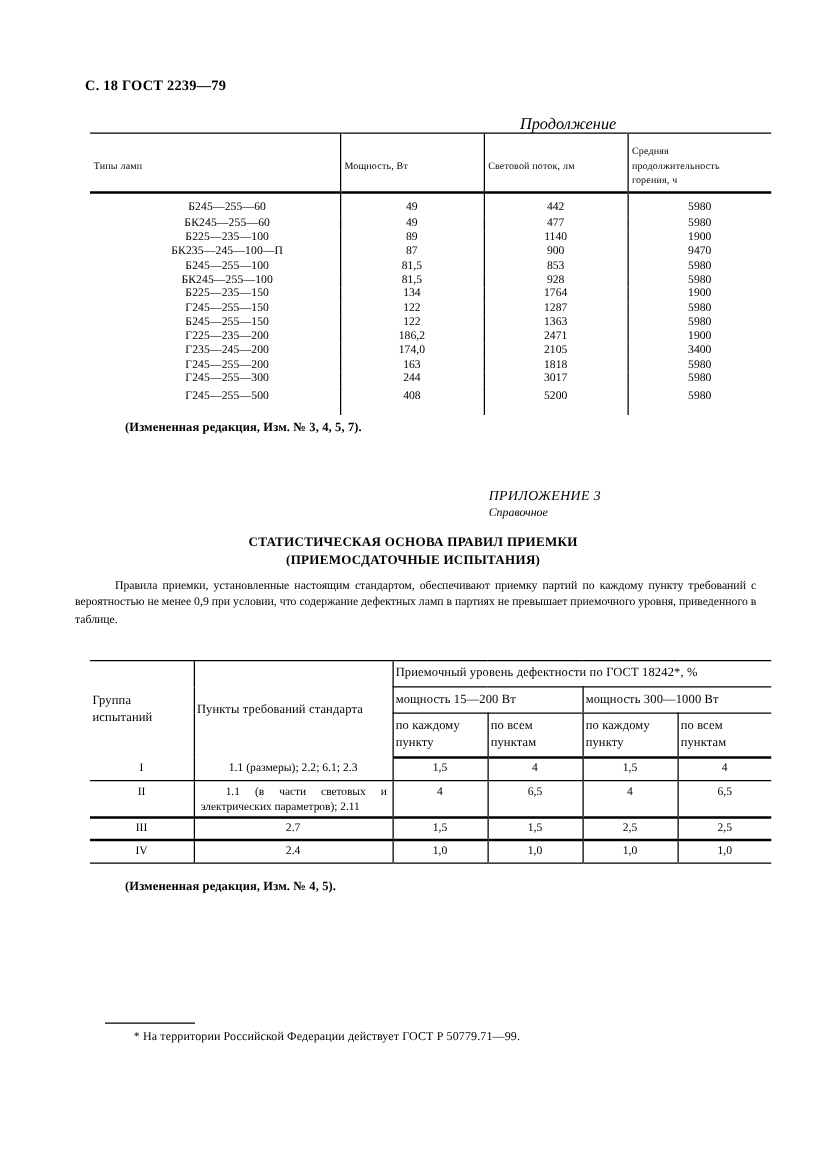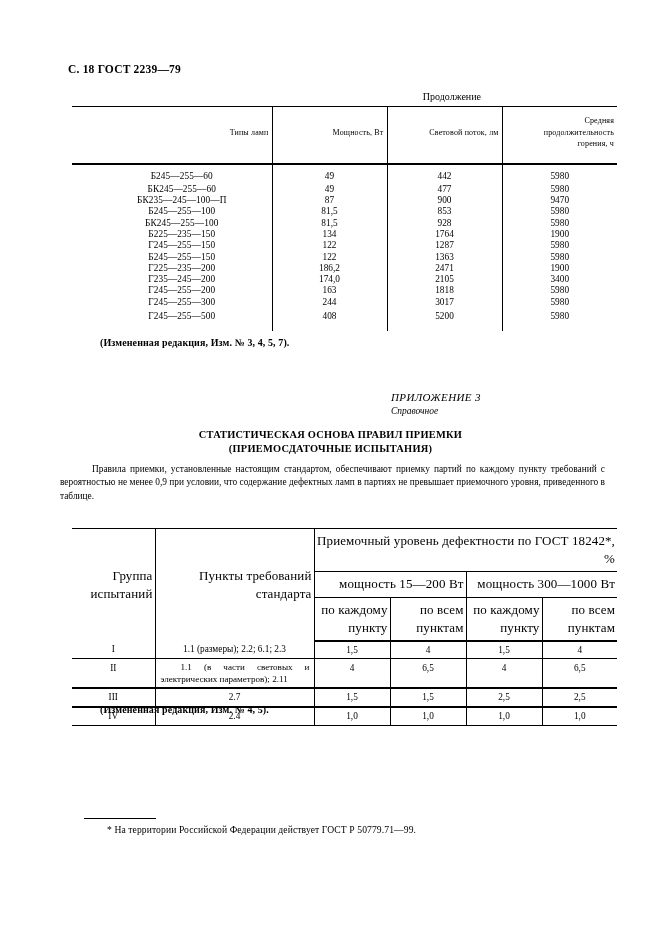--- a/index.html
+++ b/index.html
@@ -28,46 +28,47 @@
     left: 68px;
     top: 63px;
     font-size: 11.5px;
     font-weight: bold;
     letter-spacing: 0.2px;
     white-space: nowrap;
   }
 
   .continuation {
     position: absolute;
-    right: 44px;
+    right: 32px;
     top: 91px;
-    font-size: 10px;
+    font-size: 13px;
+    font-style: italic;
     white-space: nowrap;
   }
 
   
   .tbl1 {
     position: absolute;
     left: 72px;
     top: 106px;
     width: 545px;
     border-collapse: collapse;
     table-layout: fixed;
   }
   .tbl1 col.c1 { width: 200px; }
   .tbl1 col.c2 { width: 115px; }
   .tbl1 col.c3 { width: 115px; }
   .tbl1 col.c4 { width: 115px; }
 
   .tbl1 thead th {
     font-size: 8px;
     font-weight: normal;
-    text-align: right;
+    text-align: left;
     vertical-align: middle;
-    padding: 8px 3px 13px;
+    padding: 8px 3px 3px;
     line-height: 1.45;
     letter-spacing: 0.15px;
     border-top: 1.6px solid #000;
     border-bottom: 2.1px solid #000;
     border-left: 1.1px solid #000;
     margin-left: 32px;
   }
   .tbl1 thead th:first-child { border-left: none; }
 
   .tbl1 tbody td {
@@ -151,23 +152,23 @@
     table-layout: fixed;
   }
   .tbl2 col.d1 { width: 83px; }
   .tbl2 col.d2 { width: 159px; }
   .tbl2 col.d3 { width: 76px; }
   .tbl2 col.d4 { width: 76px; }
   .tbl2 col.d5 { width: 76px; }
   .tbl2 col.d6 { width: 75px; }
 
   .tbl2 th {
-    font-size: 13px;
+    font-size: 10px;
     font-weight: normal;
-    text-align: right;
+    text-align: left;
     vertical-align: middle;
     line-height: 1.4;
     letter-spacing: 0.12px;
     padding: 3px 2px;
   }
   .tbl2 .r-top    { border-top: 1.6px solid #000; }
   .tbl2 .hd-line  { border-bottom: 1px solid #000; }
   .tbl2 .vl       { border-left: 1.1px solid #000; }
   .tbl2 .vlthick  { border-left: 1.7px solid #000; }
   .tbl2 .hsep     { border-bottom: 2.1px solid #000; }
@@ -257,20 +258,26 @@
         <td class="num">442</td>
         <td class="num">5980</td>
       </tr>
       <tr>
         <td>БК245—255—60</td>
         <td class="num">49</td>
         <td class="num">477</td>
         <td class="num">5980</td>
       </tr>
       <tr>
+        <td>Б225—235—100</td>
+        <td class="num">89</td>
+        <td class="num">1140</td>
+        <td class="num">1900</td>
+      </tr>
+      <tr>
         <td>БК235—245—100—П</td>
         <td class="num">87</td>
         <td class="num">900</td>
         <td class="num">9470</td>
       </tr>
       <tr>
         <td>Б245—255—100</td>
         <td class="num">81,5</td>
         <td class="num">853</td>
         <td class="num">5980</td>

